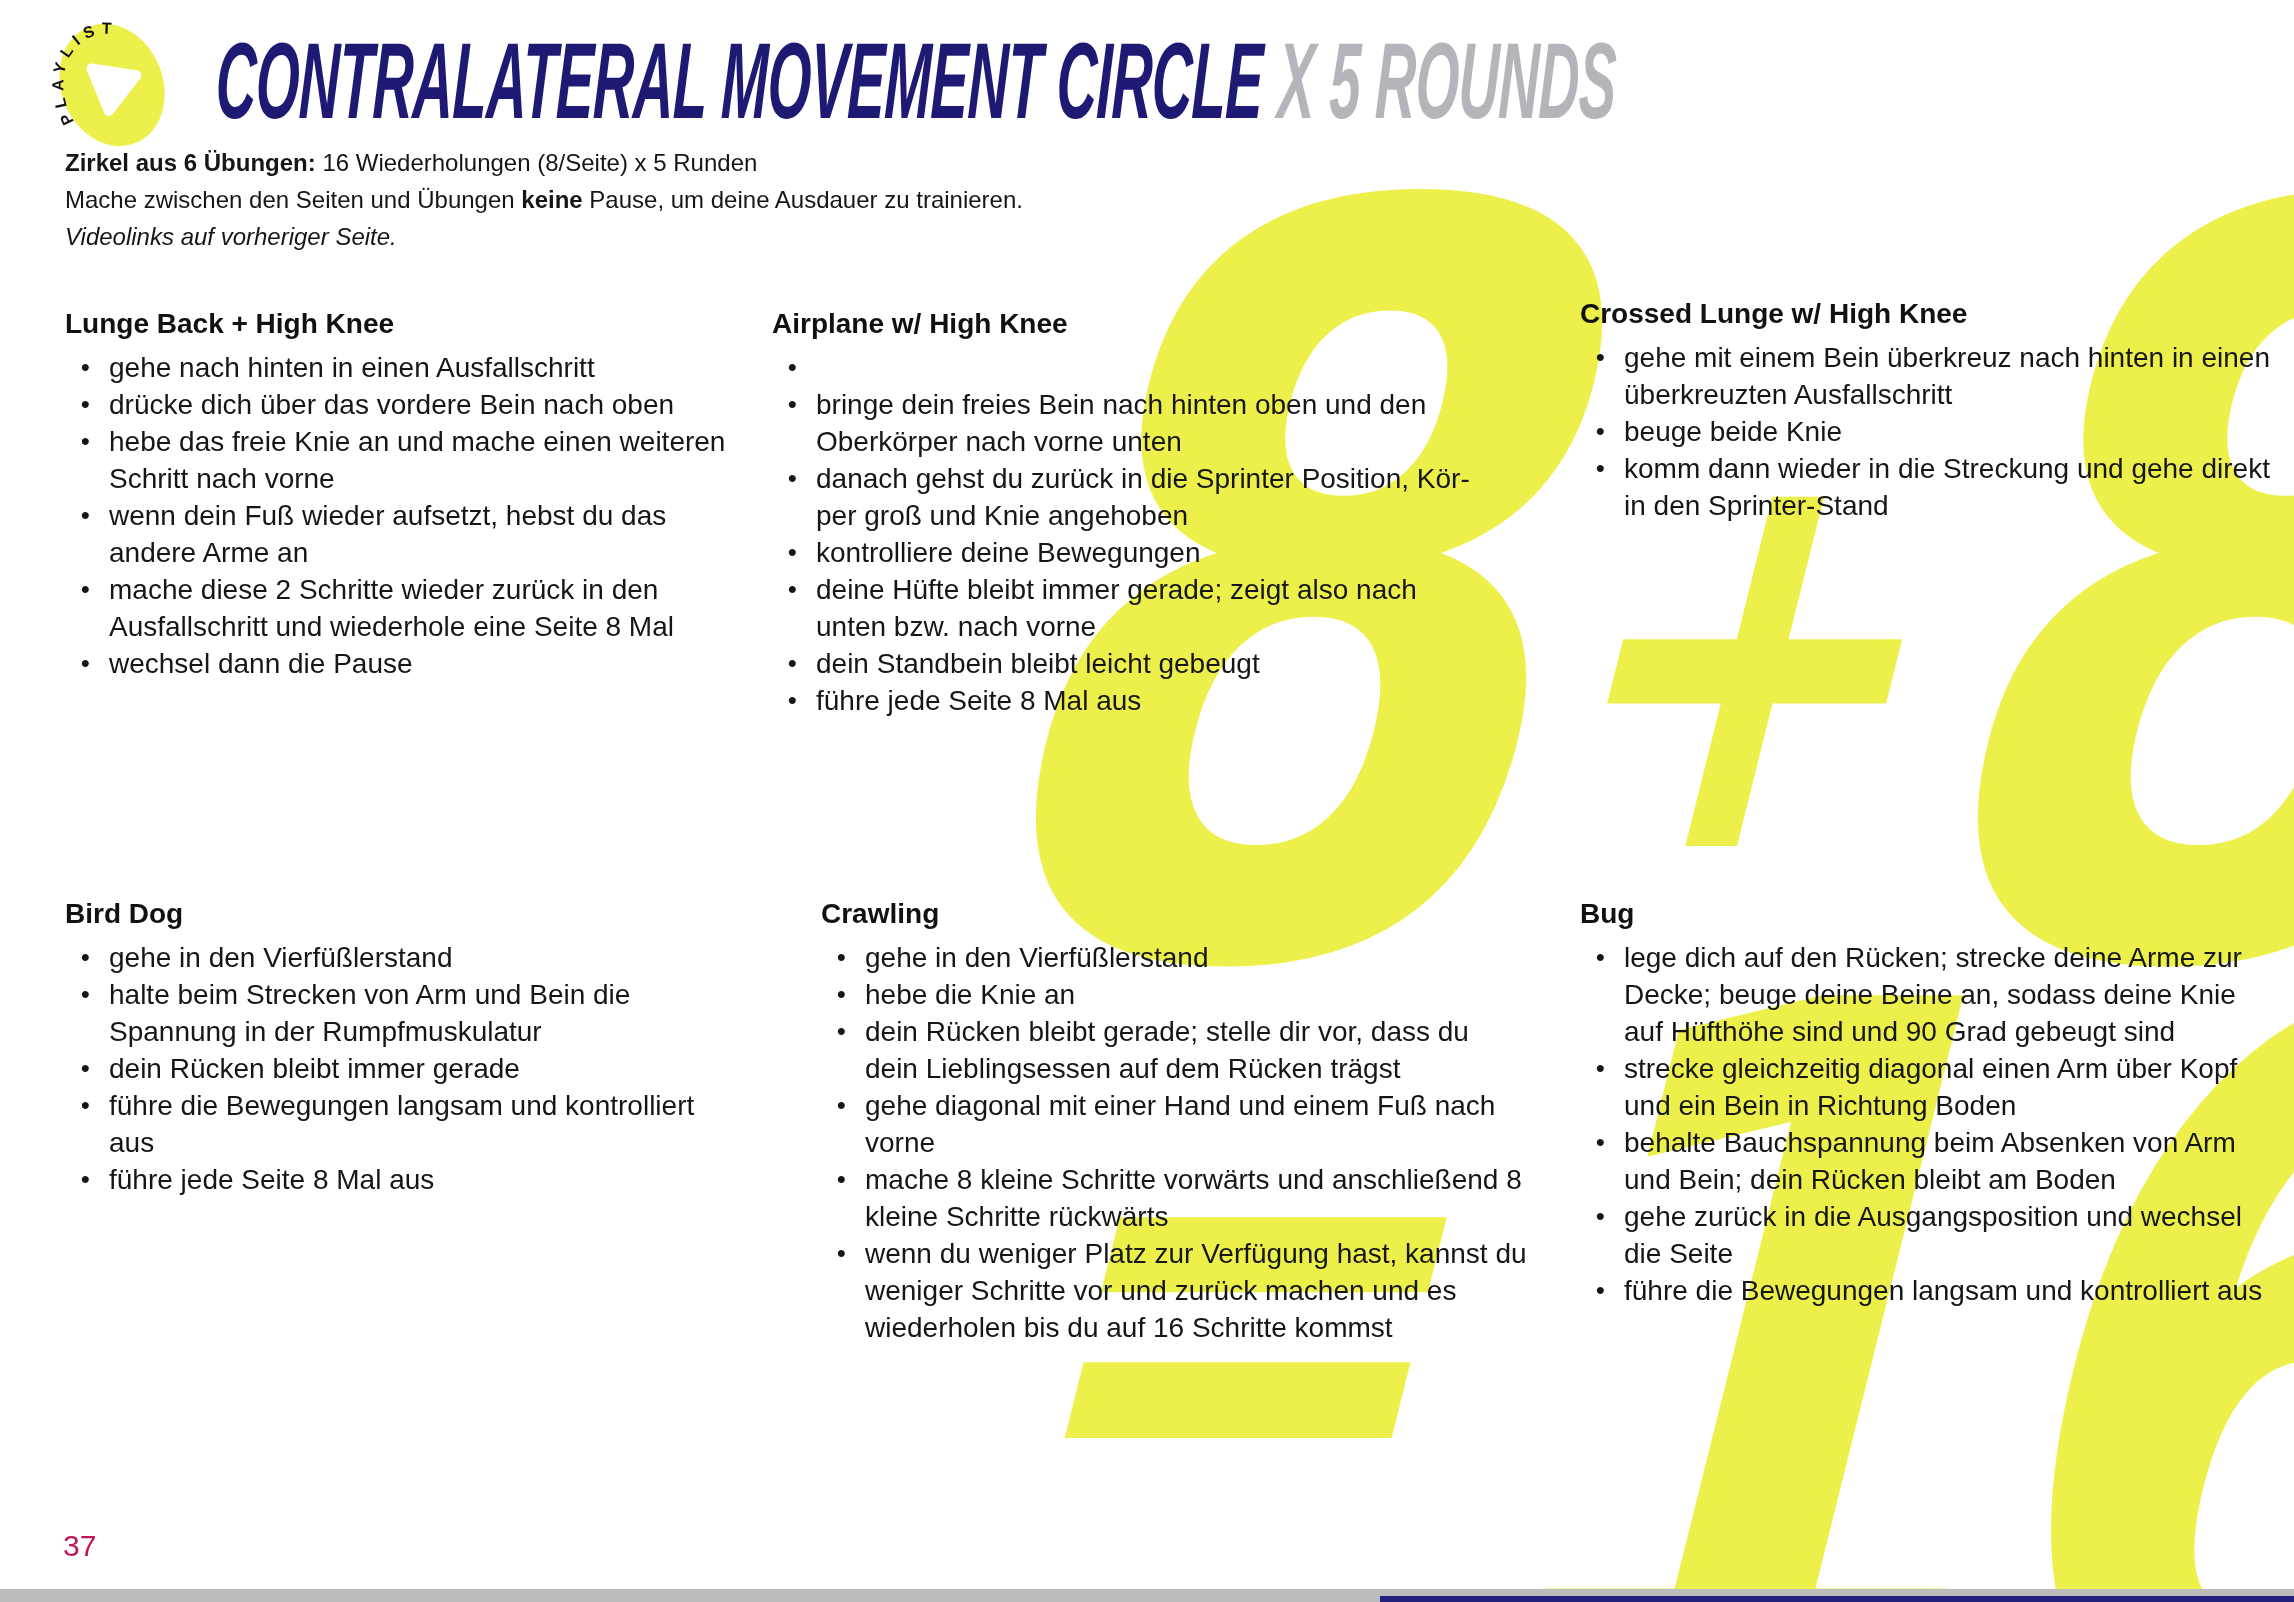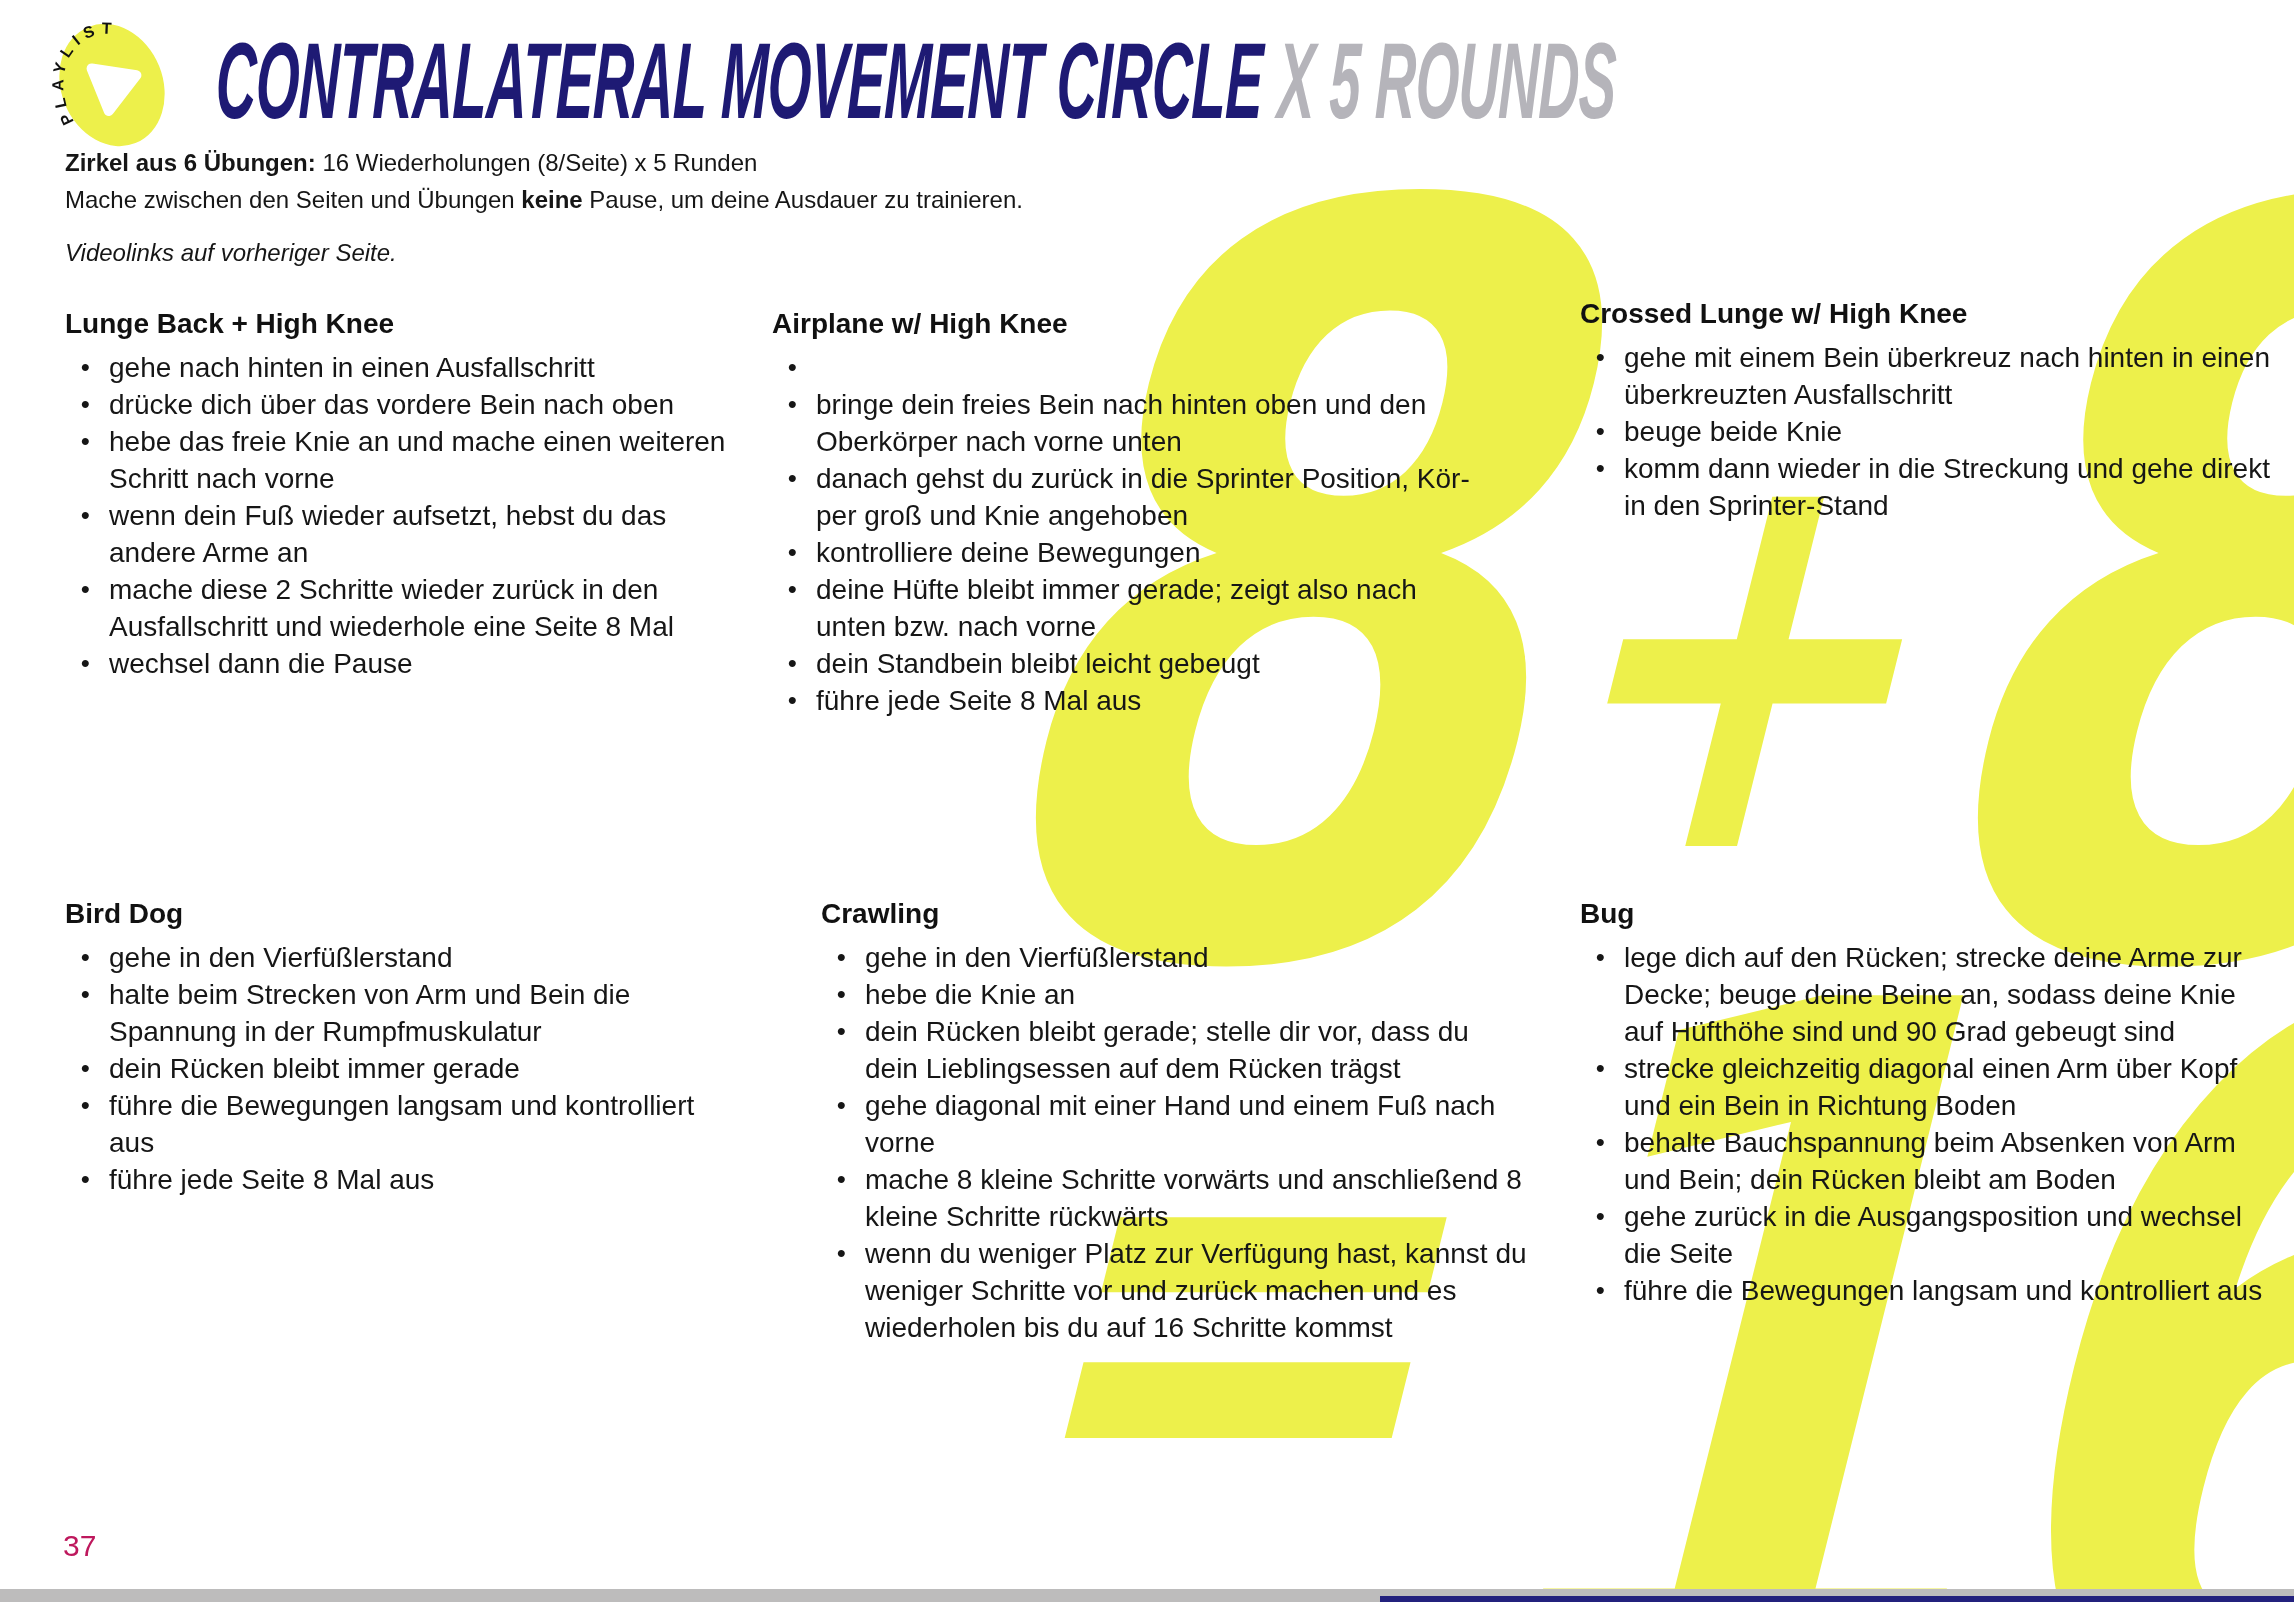--- a/index.html
+++ b/index.html
@@ -19,21 +19,21 @@
   .content { position:absolute; inset:0; z-index:1; }
   .badge { position:absolute; }
   .title {
     position:absolute; left:216px; top:27px; line-height:1; white-space:nowrap;
     font-style:italic; font-weight:900; font-size:108px; letter-spacing:-1px;
     transform:scaleX(0.52) skewX(-3deg); transform-origin:0 50%;
   }
   .title-main { color:#1e1a74; }
   .title-suffix { color:#b5b4ba; margin-left:29px; }
   .intro { position:absolute; left:65px; top:144px; font-size:24px; line-height:37px; }
-  .intro .it { font-style:italic;margin-top:16px; }
+  .intro .it { font-style:italic; }
   .intro b { font-weight:bold; }
   .block { position:absolute; }
   .block h3 { margin:0; font-size:28px; line-height:35px; font-weight:bold; color:#111; }
   ul.bullets { list-style:none; margin:8px; padding:0; font-size:28px; line-height:37px; }
   ul.bullets li { position:relative; padding-left:36px; min-height:37px; }
   ul.bullets li::before { content:"\2022"; position:absolute; left:7.7px; top:0; font-size:26px; }
   .gap46 { margin-top:44px; }
   .gap44 { margin-top:42px; }
   .gap6  { margin-top:5.8px; }
   .gap0  { margin-top:1.9px; }

